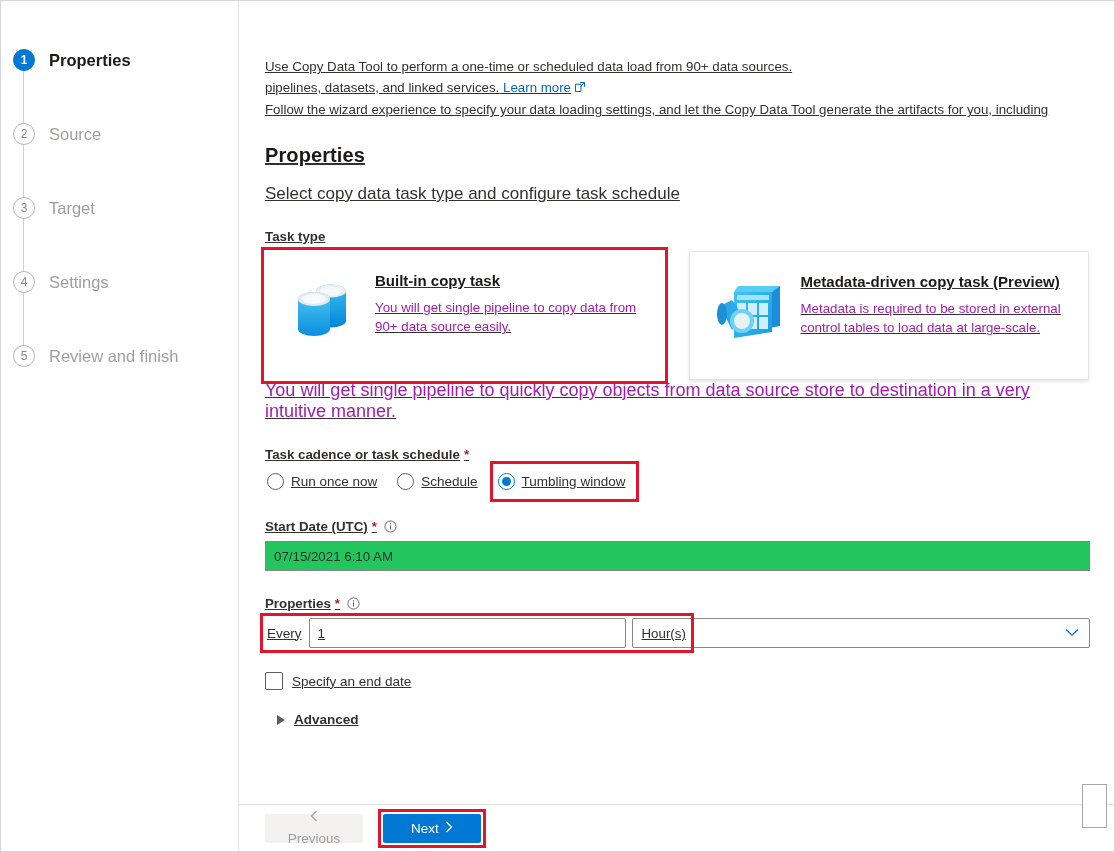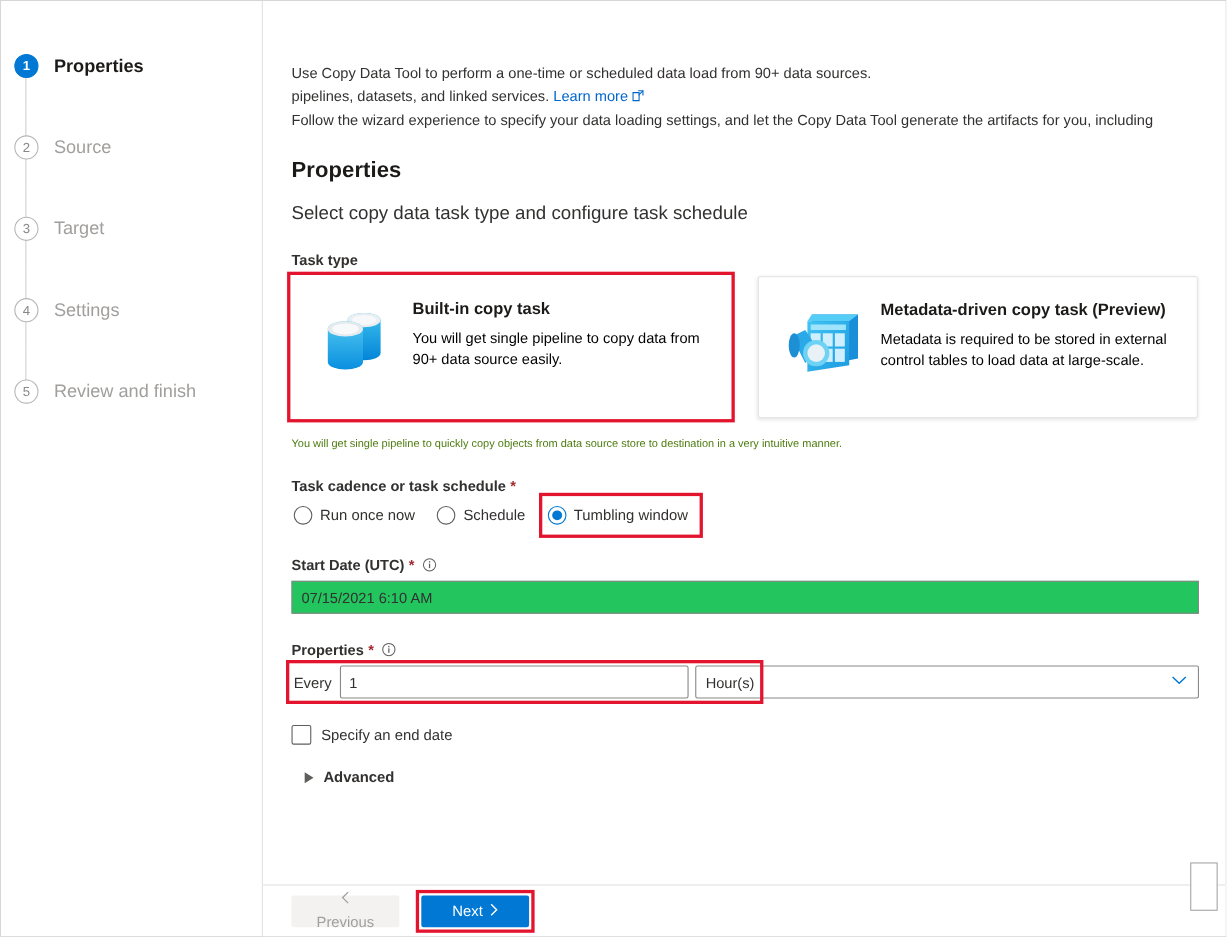--- a/index.html
+++ b/index.html
@@ -108,20 +108,21 @@
     display: flex; flex-direction: column;
     min-width: 0;
     background: #fff;
   }
   .content {
     flex: 1 1 auto;
     padding: 55px 25px 0 26px;
     box-sizing: border-box;
     overflow: hidden;
     position: relative;
+    text-decoration: underline;
   }
   .intro {
     font-size: 13.3px;
     line-height: 21px;
     color: #323130;
     max-width: 845px;
   }
   .link {
     color: #0066cc;
     text-decoration: none;
@@ -197,29 +198,28 @@
     padding-right: 12px;
   }
   .card-title {
     font-size: 15px;
     font-weight: 600;
     color: #1b1a19;
     margin-bottom: 9px;
   }
   .card-desc {
     font-size: 13.3px;
-    color: #000000;
+    color: #a21caf;
     line-height: 19px;
     max-width: 270px;
   }
 
   .note {
-    font-size: 10px;
-    color: #4d7c0f;
-    margin-top: 18px;
+    font-size: 18px;
+    color: #a21caf;
   }
 
   
   .radio-row {
     display: flex;
     align-items: center;
     gap: 12px;
     margin-top: 2px;
     position: relative;
   }

